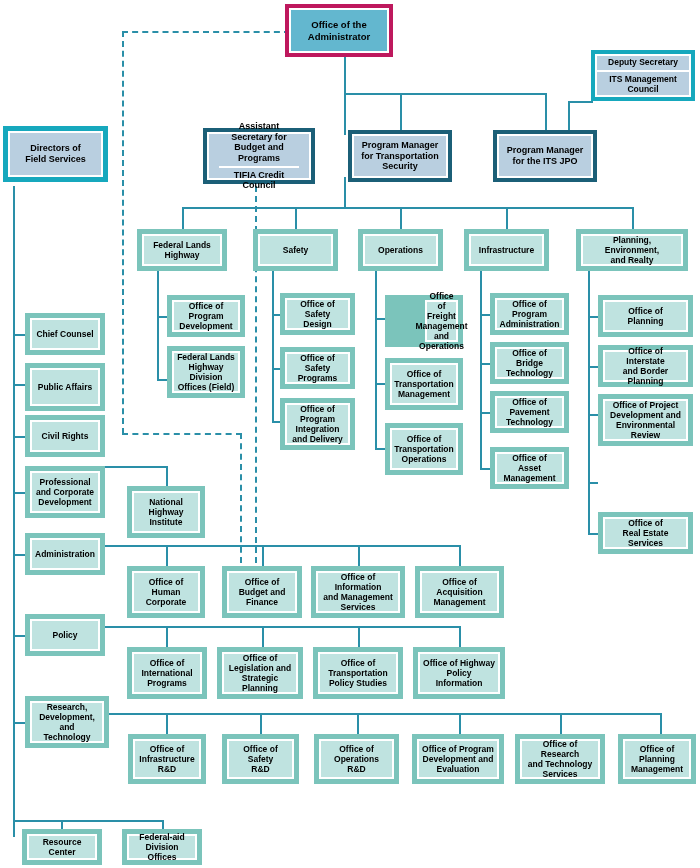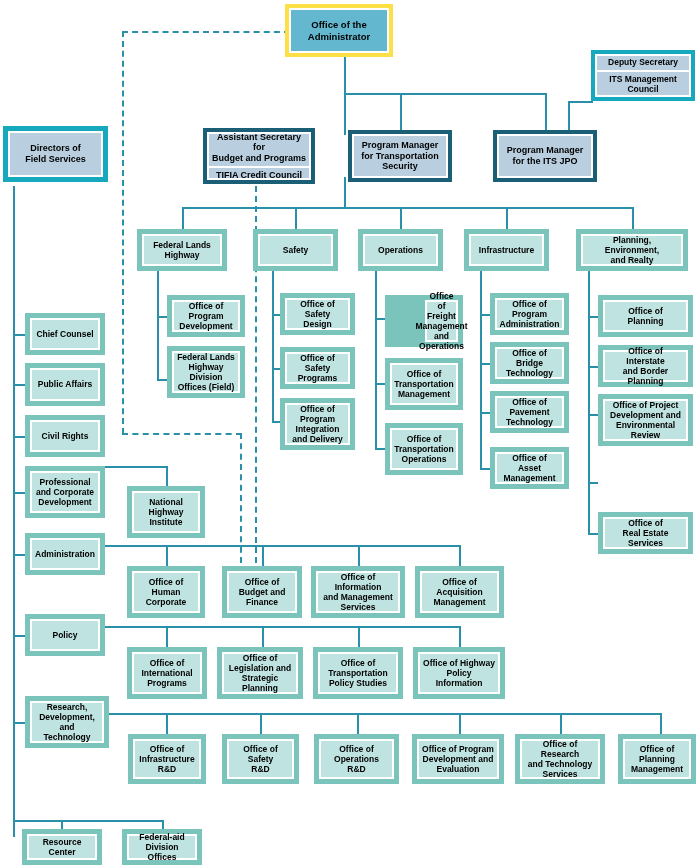--- a/index.html
+++ b/index.html
@@ -16,21 +16,21 @@
         display:flex;flex-direction:column;align-items:center;
         justify-content:center;text-align:center;}
   .node .inner span{display:block;}
 
   
   .teal{background:#7bc4bb;padding:5px;}
   .teal .inner{background:#bfe3e0;border:2px solid #ffffff;
         padding:2px 3px;font-size:8.5px;}
 
   
-  .navy{background:#fde047;padding:4px;}
+  .navy{background:#be185d;padding:4px;}
   .navy .inner{background:#63b7cf;border:2px solid #ffffff;
         padding:2px 3px;font-size:9.5px;}
 
   
   .navy2{background:#1b5f77;padding:4px;}
   .navy2 .inner{background:#b9cfe0;border:2px solid #ffffff;
         padding:2px 3px;font-size:9px;}
 
   
   .cyanbox{background:#16a8bd;padding:4px;}
@@ -38,21 +38,21 @@
         padding:0;font-size:8.5px;}
   .cyanbox .sec{padding:2px 3px;width:100%;box-sizing:border-box;}
   .cyanbox .sec.top{border-bottom:2px solid #ffffff;}
 
   
   .teal2{background:#16a8bd;padding:5px;}
   .teal2 .inner{background:#b9cfe0;border:2px solid #ffffff;
         padding:2px 3px;font-size:9px;}
 
   
-  .split .inner{padding:0;}
+  .split .inner{padding:10px;}
   .split .sec{padding:2px 3px;width:100%;box-sizing:border-box;}
   .split .sec.top{border-bottom:2px solid #ffffff;}
 
   
   .ln{position:absolute;background:#2a8fa8;z-index:1;}
   .lnh{height:2px;}
   .lnv{width:2px;}
   .dash-h{position:absolute;height:0;border-top:2px dashed #2a8fa8;z-index:1;}
   .dash-v{position:absolute;width:0;border-left:2px dashed #2a8fa8;z-index:1;}
 </style>
@@ -346,21 +346,21 @@
       <span>Real Estate Services</span>
 
     </div>
   </div>
 
   <div class="node teal" style="left:25px;top:313px;width:80px;height:42px;">
     <div class="inner">
       <span>Chief Counsel</span>
     </div>
   </div>
-  <div class="node teal" style="left:25px;top:363px;width:80px;height:43px;">
+  <div class="node teal" style="left:25px;top:363px;width:80px;height:48px;">
     <div class="inner">
       <span>Public Affairs</span>
     </div>
   </div>
   <div class="node teal" style="left:25px;top:415px;width:80px;height:42px;">
     <div class="inner">
       <span>Civil Rights</span>
     </div>
   </div>
   <div class="node teal" style="left:25px;top:466px;width:80px;height:52px;">

